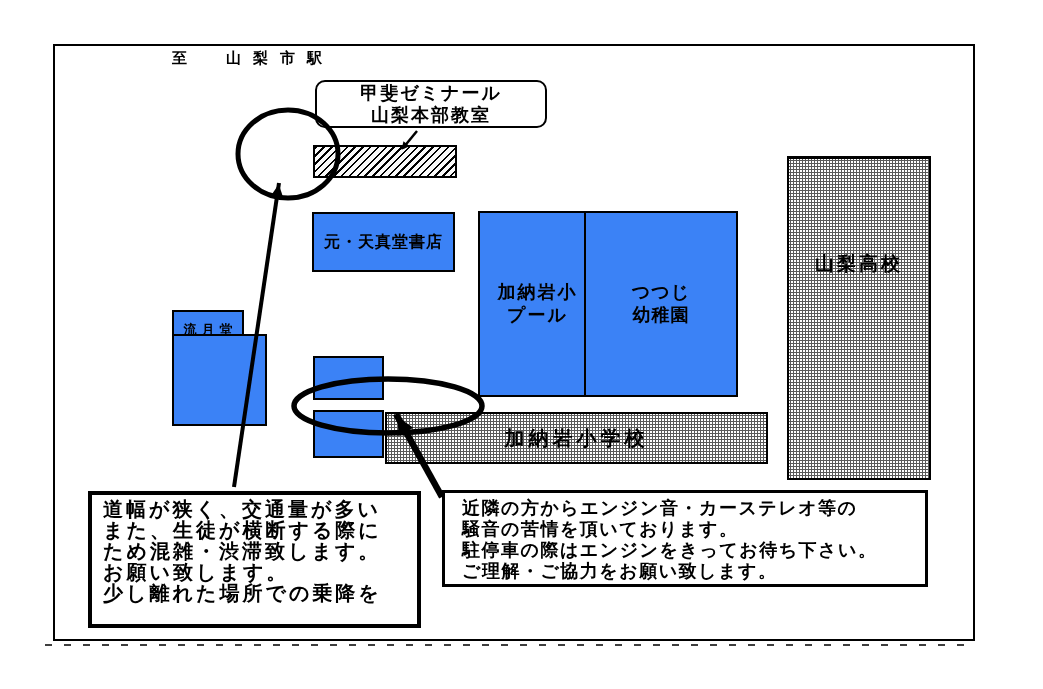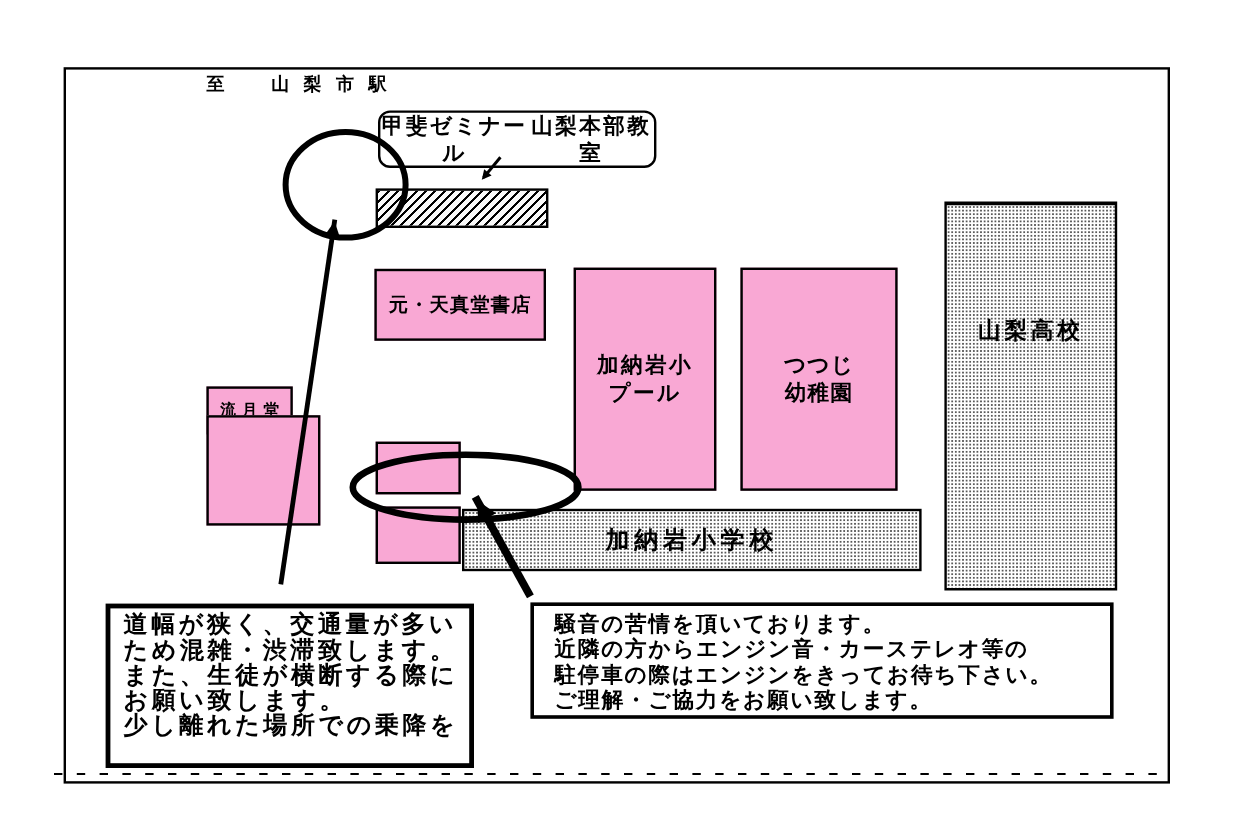--- a/index.html
+++ b/index.html
@@ -5,74 +5,74 @@
   * { margin:0; padding:0; box-sizing:border-box; }
   html,body { background:#fff; }
   .page {
     position:relative;
     width:1043px; height:689px;
     background:#fff;
     font-family:"Liberation Sans","DejaVu Sans",sans-serif;
     color:#000;
     overflow:hidden;
   }
-  .abs { position:absolute;margin-top:12px; }
+  .abs { position:absolute; }
   .map-frame {
     left:53px; top:44px; width:922px; height:597px;
     border:2px solid #000; background:#fff;
   }
   .station-label {
     left:172px; top:49px;
     font-size:15px; font-weight:bold; letter-spacing:12px; white-space:nowrap;
   }
   .target-label-box {
     left:315px; top:80px; width:232px; height:48px;
     border:2px solid #000; border-radius:10px; background:#fff;
-    display:flex; flex-direction:row; justify-content:center; align-items:center;
+    display:flex; flex-direction:column; justify-content:center; align-items:center;
     font-size:18px; font-weight:bold; letter-spacing:2px; line-height:22px;
     text-align:center; z-index:3;
   }
   .target-building {
     left:313px; top:145px; width:144px; height:33px;
     border:2px solid #000;
     background:repeating-linear-gradient(135deg,#000 0px,#000 1.8px,#fafafa 1.8px,#fafafa 5.5px);
     z-index:1;
   }
   .bldg {
-    border:2px solid #000; background:#f9a8d4;
+    border:2px solid #000; background:#3b82f6;
     display:flex; flex-direction:column; justify-content:center; align-items:center;
     font-weight:bold; text-align:center; z-index:1;
   }
   .bookstore-box { left:312px; top:212px; width:143px; height:60px; font-size:16px; letter-spacing:1px; }
   .ryugetsudo-label-box { left:172px; top:310px; width:72px; height:40px; font-size:13px; letter-spacing:5px; padding-left:5px; }
   .ryugetsudo-building { left:172px; top:334px; width:95px; height:92px; }
   .small-building-1 { left:313px; top:356px; width:71px; height:44px; }
   .small-building-2 { left:313px; top:410px; width:71px; height:48px; }
   .pool-box { left:478px; top:211px; width:119px; height:186px; font-size:18px; letter-spacing:2px; line-height:23px; }
-  .kindergarten-box { left:617px; top:211px; width:131px; height:186px; font-size:18px; letter-spacing:1px; line-height:23px; }
+  .kindergarten-box { left:584px; top:211px; width:154px; height:186px; font-size:18px; letter-spacing:1px; line-height:23px; }
   .halftone {
     background-color:#fff;
     background-image:radial-gradient(#5a5a5a 1px, transparent 1.15px);
     background-size:3px 3px;
   }
   .highschool-box {
     left:787px; top:156px; width:144px; height:324px;
     border:2px solid #000; border-top:3px solid #000;
     justify-content:flex-start; padding-top:92px;
     font-size:19px; letter-spacing:3px;
   }
   .elementary-band {
     left:385px; top:412px; width:383px; height:52px;
     font-size:20px; letter-spacing:4px;
   }
   .note {
     background:#fff; font-weight:bold; z-index:2;
   }
   .left-warning-box {
-    left:88px; top:491px; width:307px; height:137px;
+    left:88px; top:491px; width:333px; height:137px;
     border:4px solid #000;
     padding:4px 4px 0 11px;
     font-size:20px; letter-spacing:3px; line-height:21px;
     white-space:nowrap;
   }
   .right-warning-box {
     left:442px; top:490px; width:486px; height:97px;
     border:3px solid #000;
     padding:5px 4px 0 17px;
     font-size:18px; letter-spacing:1.5px; line-height:21px;
@@ -124,29 +124,29 @@
   <div class="abs bldg halftone highschool-box">
     <div>山梨高校</div>
   </div>
 
   <div class="abs bldg halftone elementary-band">
     <div>加納岩小学校</div>
   </div>
 
   <div class="abs note left-warning-box">
     <div>道幅が狭く、交通量が多い</div>
+    <div>また、生徒が横断する際に</div>
     <div>ため混雑・渋滞致します。</div>
-    <div>また、生徒が横断する際に</div>
     <div>お願い致します。</div>
     <div>少し離れた場所での乗降を</div>
   </div>
 
   <div class="abs note right-warning-box">
+    <div>近隣の方からエンジン音・カーステレオ等の</div>
     <div>騒音の苦情を頂いております。</div>
-    <div>近隣の方からエンジン音・カーステレオ等の</div>
     <div>駐停車の際はエンジンをきってお待ち下さい。</div>
     <div>ご理解・ご協力をお願い致します。</div>
   </div>
 
   <svg class="overlay" viewBox="0 0 1043 689" xmlns="http://www.w3.org/2000/svg">
     <defs>
       <marker id="m-small" viewBox="0 0 10 10" markerWidth="10" markerHeight="8" refX="7" refY="5" orient="auto" markerUnits="userSpaceOnUse">
         <path d="M0,0 L10,5 L0,10 Z" fill="#000"></path>
       </marker>
       <marker id="m-mid" viewBox="0 0 10 10" markerWidth="16" markerHeight="13" refX="11" refY="5" orient="auto" markerUnits="userSpaceOnUse">

